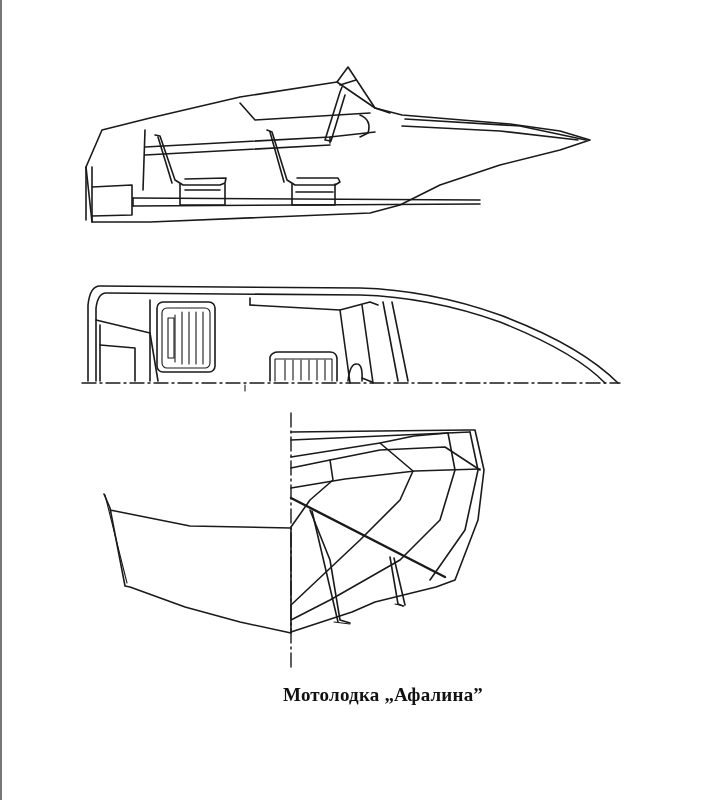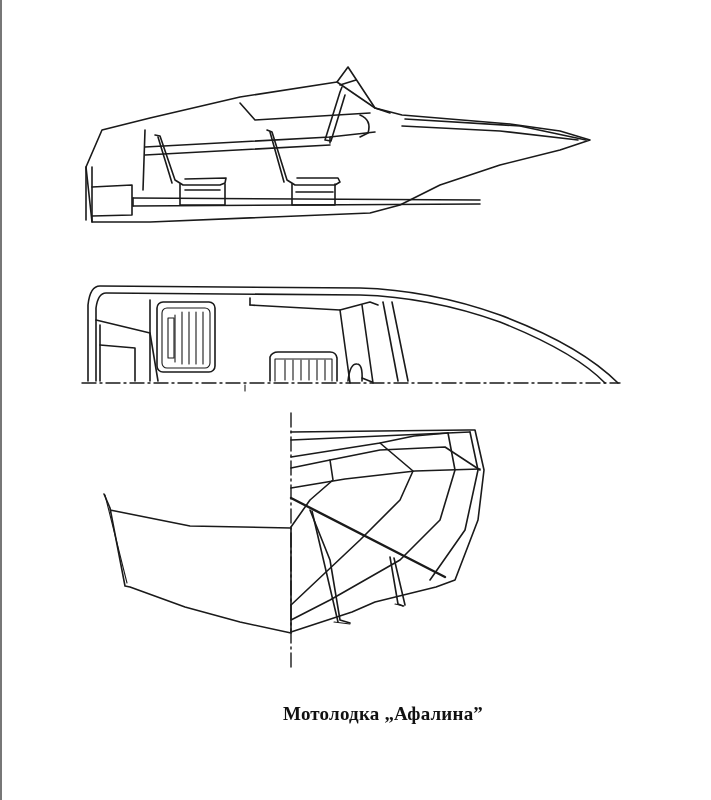--- a/index.html
+++ b/index.html
@@ -1,19 +1,19 @@
 <!DOCTYPE html>
 <html><head>
 <meta charset="utf-8">
 <style>
   html, body { margin:0; padding:0; }
   body { width:711px; height:800px; background:#fff; position:relative; overflow:hidden; }
   .left-border { position:absolute; left:0; top:0; width:2px; height:800px; background:#777; }
   svg.drawing { position:absolute; left:0; top:0; }
-  .caption { position:absolute; left:283px; top:703px; font-family:"Liberation Serif", serif; font-size:19px; font-weight:bold; color:#111; letter-spacing:0.2px; }
+  .caption { position:absolute; left:283px; top:684px; font-family:"Liberation Serif", serif; font-size:19px; font-weight:bold; color:#111; letter-spacing:0.2px; }
   path, line, polyline, rect { fill:none; stroke:#1a1a1a; stroke-width:1.6; stroke-linejoin:round; stroke-linecap:round; }
   .thin { stroke-width:1.1; }
   .dash { stroke-dasharray:14 4 2 4; stroke-width:1.4; }
 </style>
 </head>
 <body>
 
 <div class="left-border"></div>
 
 <svg class="drawing" width="711" height="800" viewBox="0 0 711 800">

